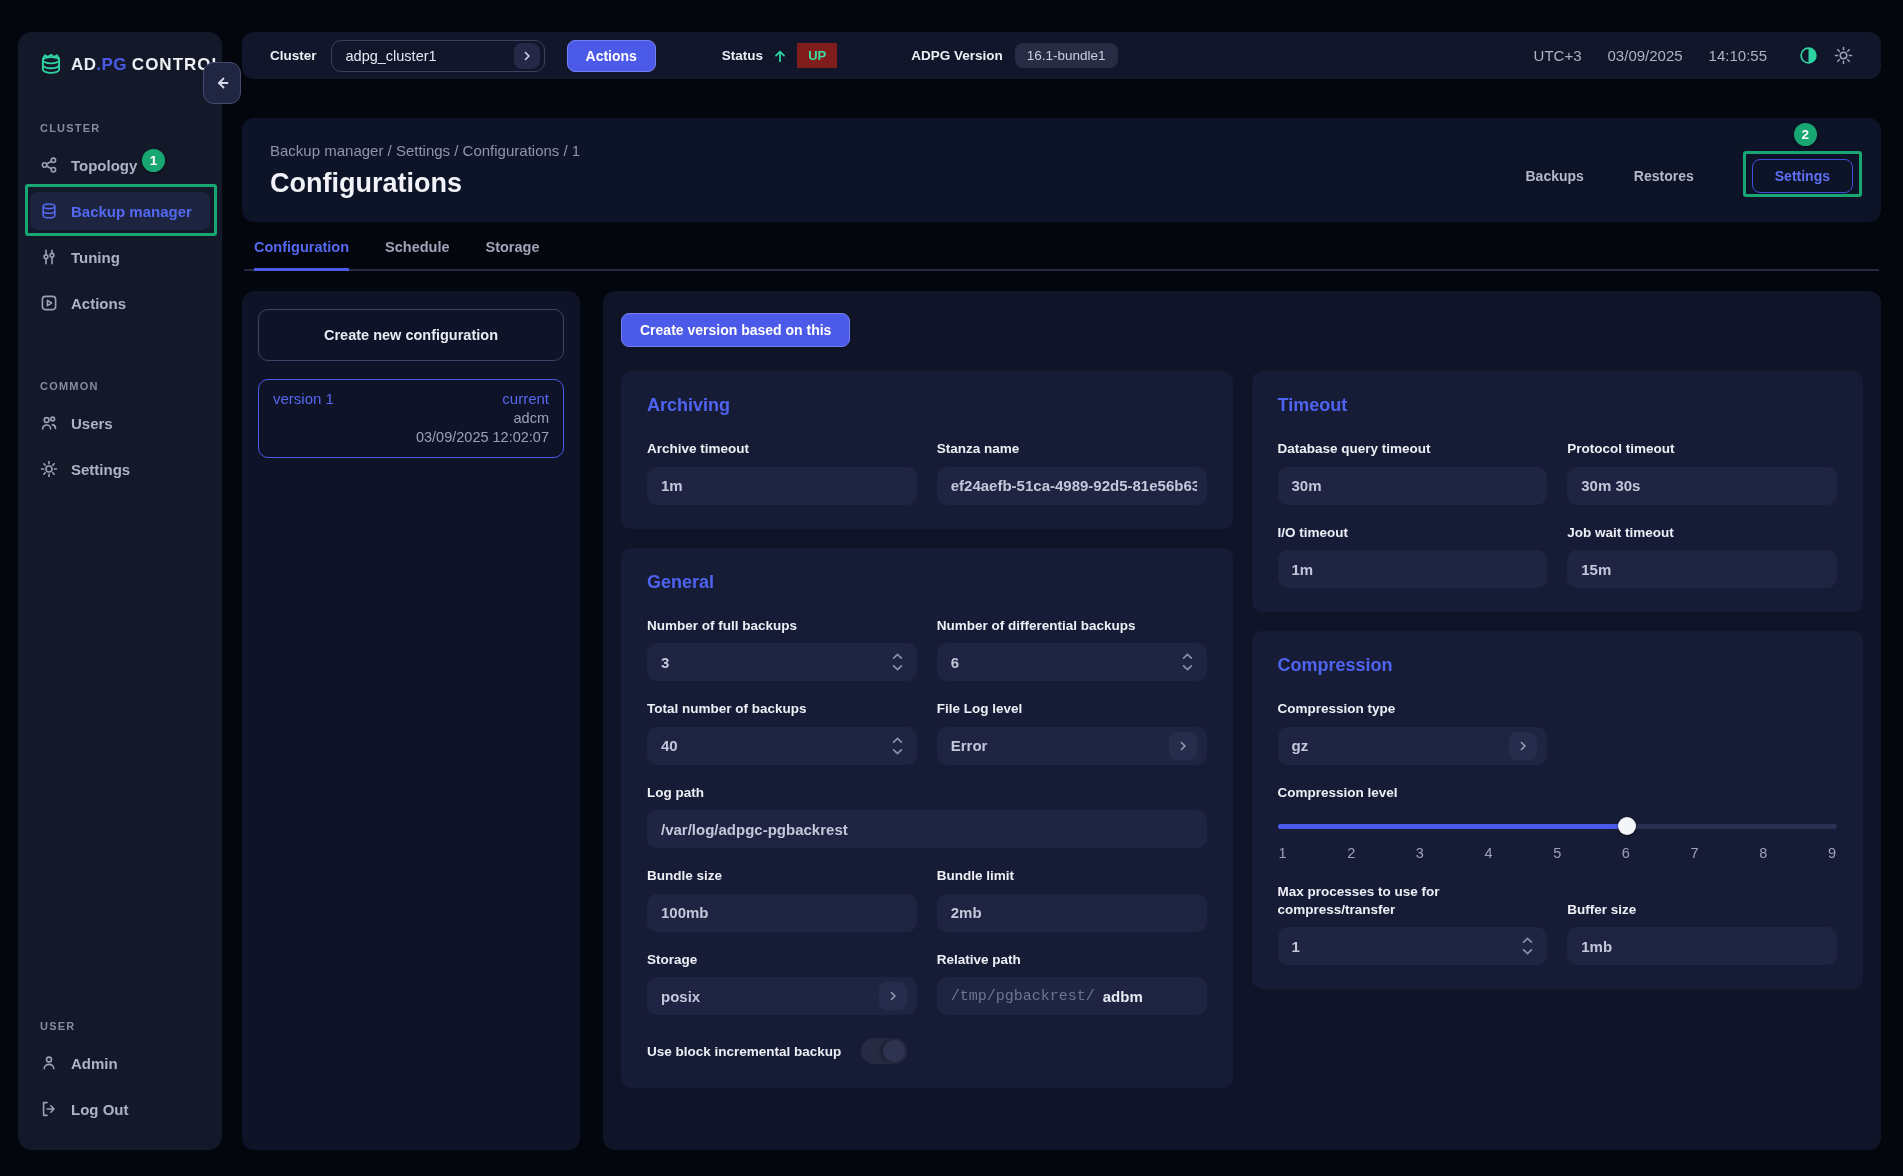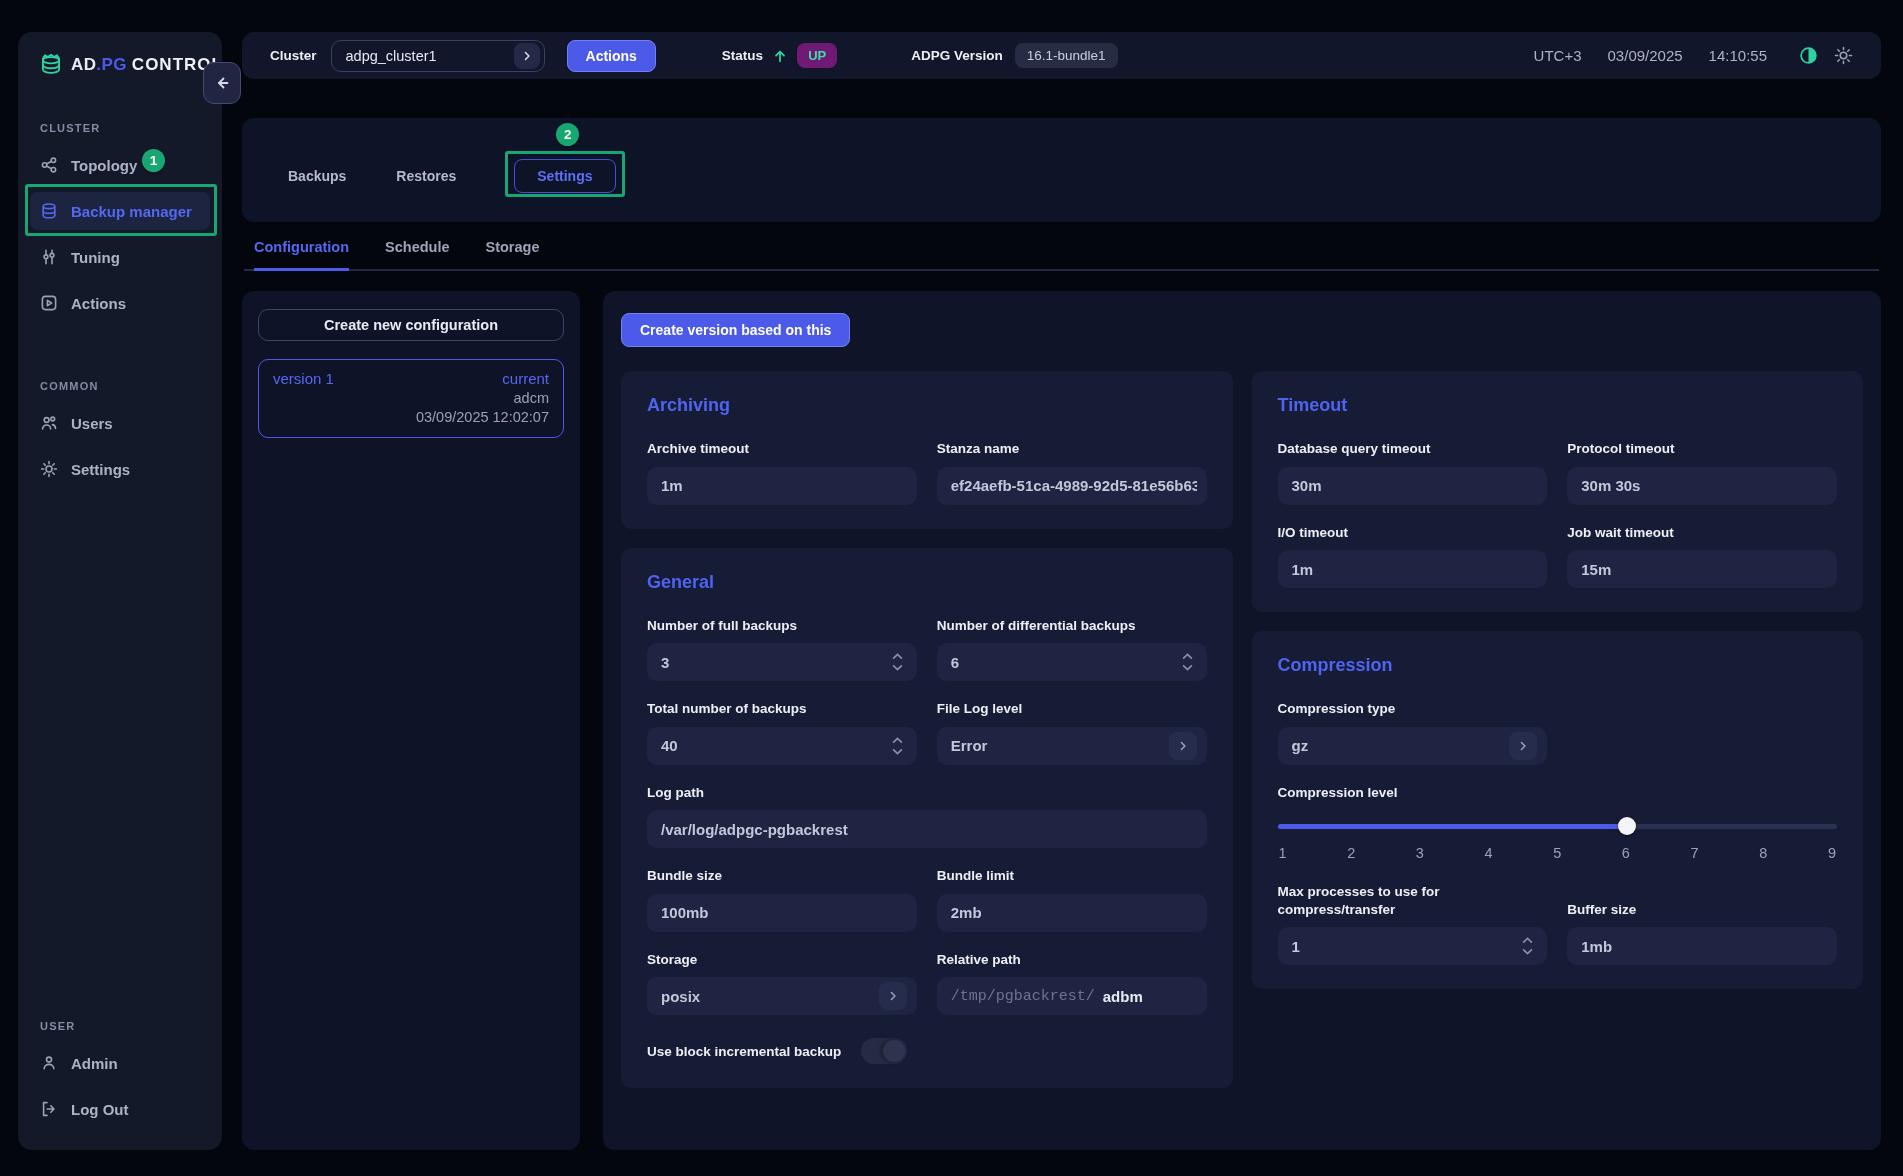--- a/index.html
+++ b/index.html
@@ -66,21 +66,21 @@
   }
   .cluster-select .cs-val { flex:1; }
   .cs-chev { width:26px; height:26px; border-radius:8px; background:#232946; display:flex; align-items:center; justify-content:center; color:#D7DAE6; }
   .btn-primary {
     background:#4C5AE9; border:1px solid #7480F2; color:#fff; font-weight:700;
     font-size:14px; border-radius:8px; padding:7px 18px; cursor:pointer;
     font-family:"Liberation Sans",sans-serif;
   }
   .tb-actions { margin-left:22px; }
   .status-group { display:flex; align-items:center; margin-left:66px; gap:9px; }
-  .badge-up { background:#701a75; color:#3BDFA4; font-weight:700; font-size:13px; padding:5px 11px; border-radius:8px; }
+  .badge-up { background:#7f1d1d; color:#3BDFA4; font-weight:700; font-size:13px; padding:5px 11px; border-radius:0; }
   .version-group { display:flex; align-items:center; margin-left:74px; gap:12px; }
   .chip-ver { background:#272C44; color:#C9CDDE; font-size:13.5px; padding:5px 12px; border-radius:8px; }
   .tb-right { margin-left:auto; display:flex; align-items:center; gap:26px; color:#AEB2C4; font-size:15px; }
   .tb-icons { display:flex; align-items:center; gap:16px; margin-left:6px; }
 
   
   .page-header {
     height:104px; flex:0 0 104px; background:#0E1428; border-radius:12px;
     display:flex; align-items:center; justify-content:space-between; padding:0 28px;
   }
@@ -100,21 +100,21 @@
 
   
   .tabs { margin:17px 2px 0; padding:0 10px; display:flex; gap:36px; border-bottom:2px solid #262B45; }
   .tab { padding-bottom:13px; font-size:14.5px; font-weight:700; color:#9FA4B8; cursor:pointer; }
   .tab.active { color:#5468F0; border-bottom:3px solid #4C5AE9; margin-bottom:-2px; }
 
   
   .content { display:flex; gap:23px; margin-top:20px; flex:1; min-height:0; }
   .versions-panel { width:338px; flex:0 0 338px; background:#0E1327; border-radius:12px; padding:18px 16px; }
   .btn-newconf {
-    width:100%; height:32px; border-radius:10px; border:1.5px solid #3E4466;
+    width:100%; height:52px; border-radius:10px; border:1.5px solid #3E4466;
     background:transparent; color:#E9EBF4; font-weight:700; font-size:14.5px; cursor:pointer;
     font-family:"Liberation Sans",sans-serif;
   }
   .version-card {
     margin-top:18px; border:1.6px solid #4C5AE9; border-radius:10px; padding:10px 14px 12px;
     cursor:pointer;
     text-align:right;
   }
   .vrow { display:flex; justify-content:space-between; align-items:center; }
   .vname, .vcurrent { color:#5468F0; font-size:15px; }
@@ -325,20 +325,24 @@
             <svg width="19" height="19" viewBox="0 0 18 18" fill="none" stroke="#9AA0B5" stroke-width="1.5" stroke-linecap="round">
               <circle cx="9" cy="9" r="3.1"></circle>
               <path d="M9 1.4v2M9 14.6v2M1.4 9h2M14.6 9h2M3.6 3.6 5 5M13 13l1.4 1.4M14.4 3.6 13 5M5 13l-1.4 1.4"></path>
             </svg>
           </span>
         </span>
       </div>
     </div>
 
     <div class="page-header">
+      <div class="hdr-left">
+        <div class="breadcrumb">Backup manager / Settings / Configurations / 1</div>
+        <div class="page-title">Configurations</div>
+      </div>
       <div class="hdr-buttons">
         <button class="btn-ghost">Backups</button>
         <button class="btn-ghost">Restores</button>
         <span class="settings-wrap">
           <button class="btn-outline-blue">Settings</button>
           <div class="anno-frame" style="left:-9px; right:-9px; top:-8px; bottom:-4px;"></div>
           <div class="anno-badge" style="left:42px; top:-36px;">2</div>
         </span>
       </div>
     </div>

